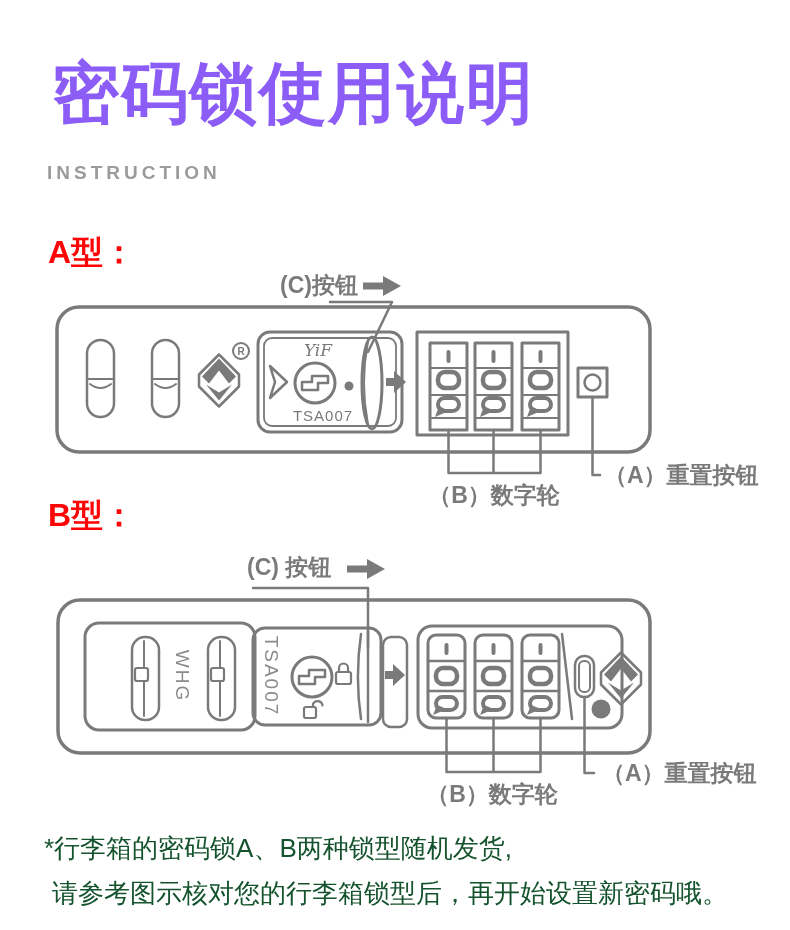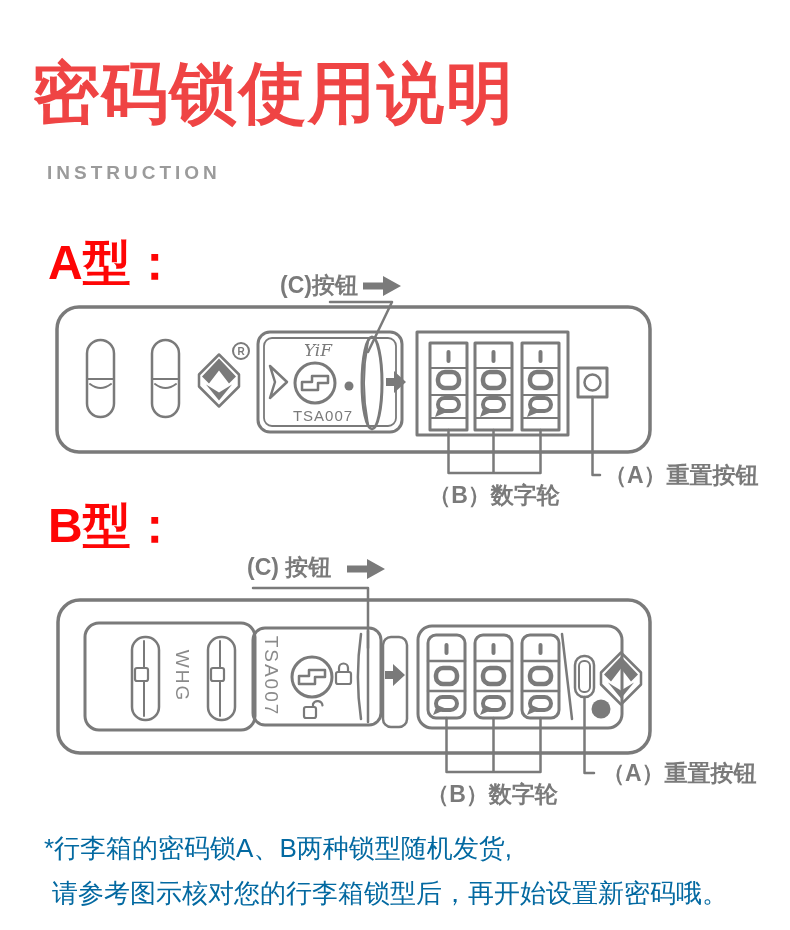--- a/index.html
+++ b/index.html
@@ -2,35 +2,35 @@
 <html><head>
 <meta charset="utf-8">
 <style>
   html,body{margin:0;padding:0;}
   body{
     width:790px;height:930px;position:relative;background:#ffffff;
     font-family:"Liberation Sans", sans-serif;overflow:hidden;
   }
   .abs{position:absolute;}
   .page-title{
-    left:32px;top:48px;margin:0;
-    font-size:67px;font-weight:900;letter-spacing:2px;color:#ef4444;
+    left:52px;top:48px;margin:0;
+    font-size:67px;font-weight:900;letter-spacing:2px;color:#8b5cf6;
     font-family:"Liberation Sans", sans-serif;
   }
   .subtitle{
     left:47px;top:162px;
     font-size:19px;font-weight:600;letter-spacing:4px;color:#9b9b9b;
   }
   .type-heading{
-    left:48px;font-size:48px;font-weight:700;color:#fe0505;
+    left:48px;font-size:32px;font-weight:700;color:#fe0505;
   }
   .type-heading.a{top:231px;}
   .type-heading.b{top:494px;}
   .footnote{
-    left:44px;margin:0;font-size:26px;color:#0369a1;font-weight:400;
+    left:44px;margin:0;font-size:26px;color:#14532d;font-weight:400;
   }
   .fn1{top:831px;}
   .fn2{top:876px;margin-left:8px;}
   svg{position:absolute;left:0;}
   
   .ln{stroke:#7a7a7a;fill:none;stroke-linejoin:round;stroke-linecap:round;}
   .sw15{stroke-width:1.8;} .sw2{stroke-width:2;} .sw22{stroke-width:2.2;}
   .sw25{stroke-width:2.5;} .sw3{stroke-width:3;} .sw35{stroke-width:3.5;}
   .sw4{stroke-width:4;} .sw45{stroke-width:4.5;}
   .fl{fill:#7a7a7a;stroke:none;}

